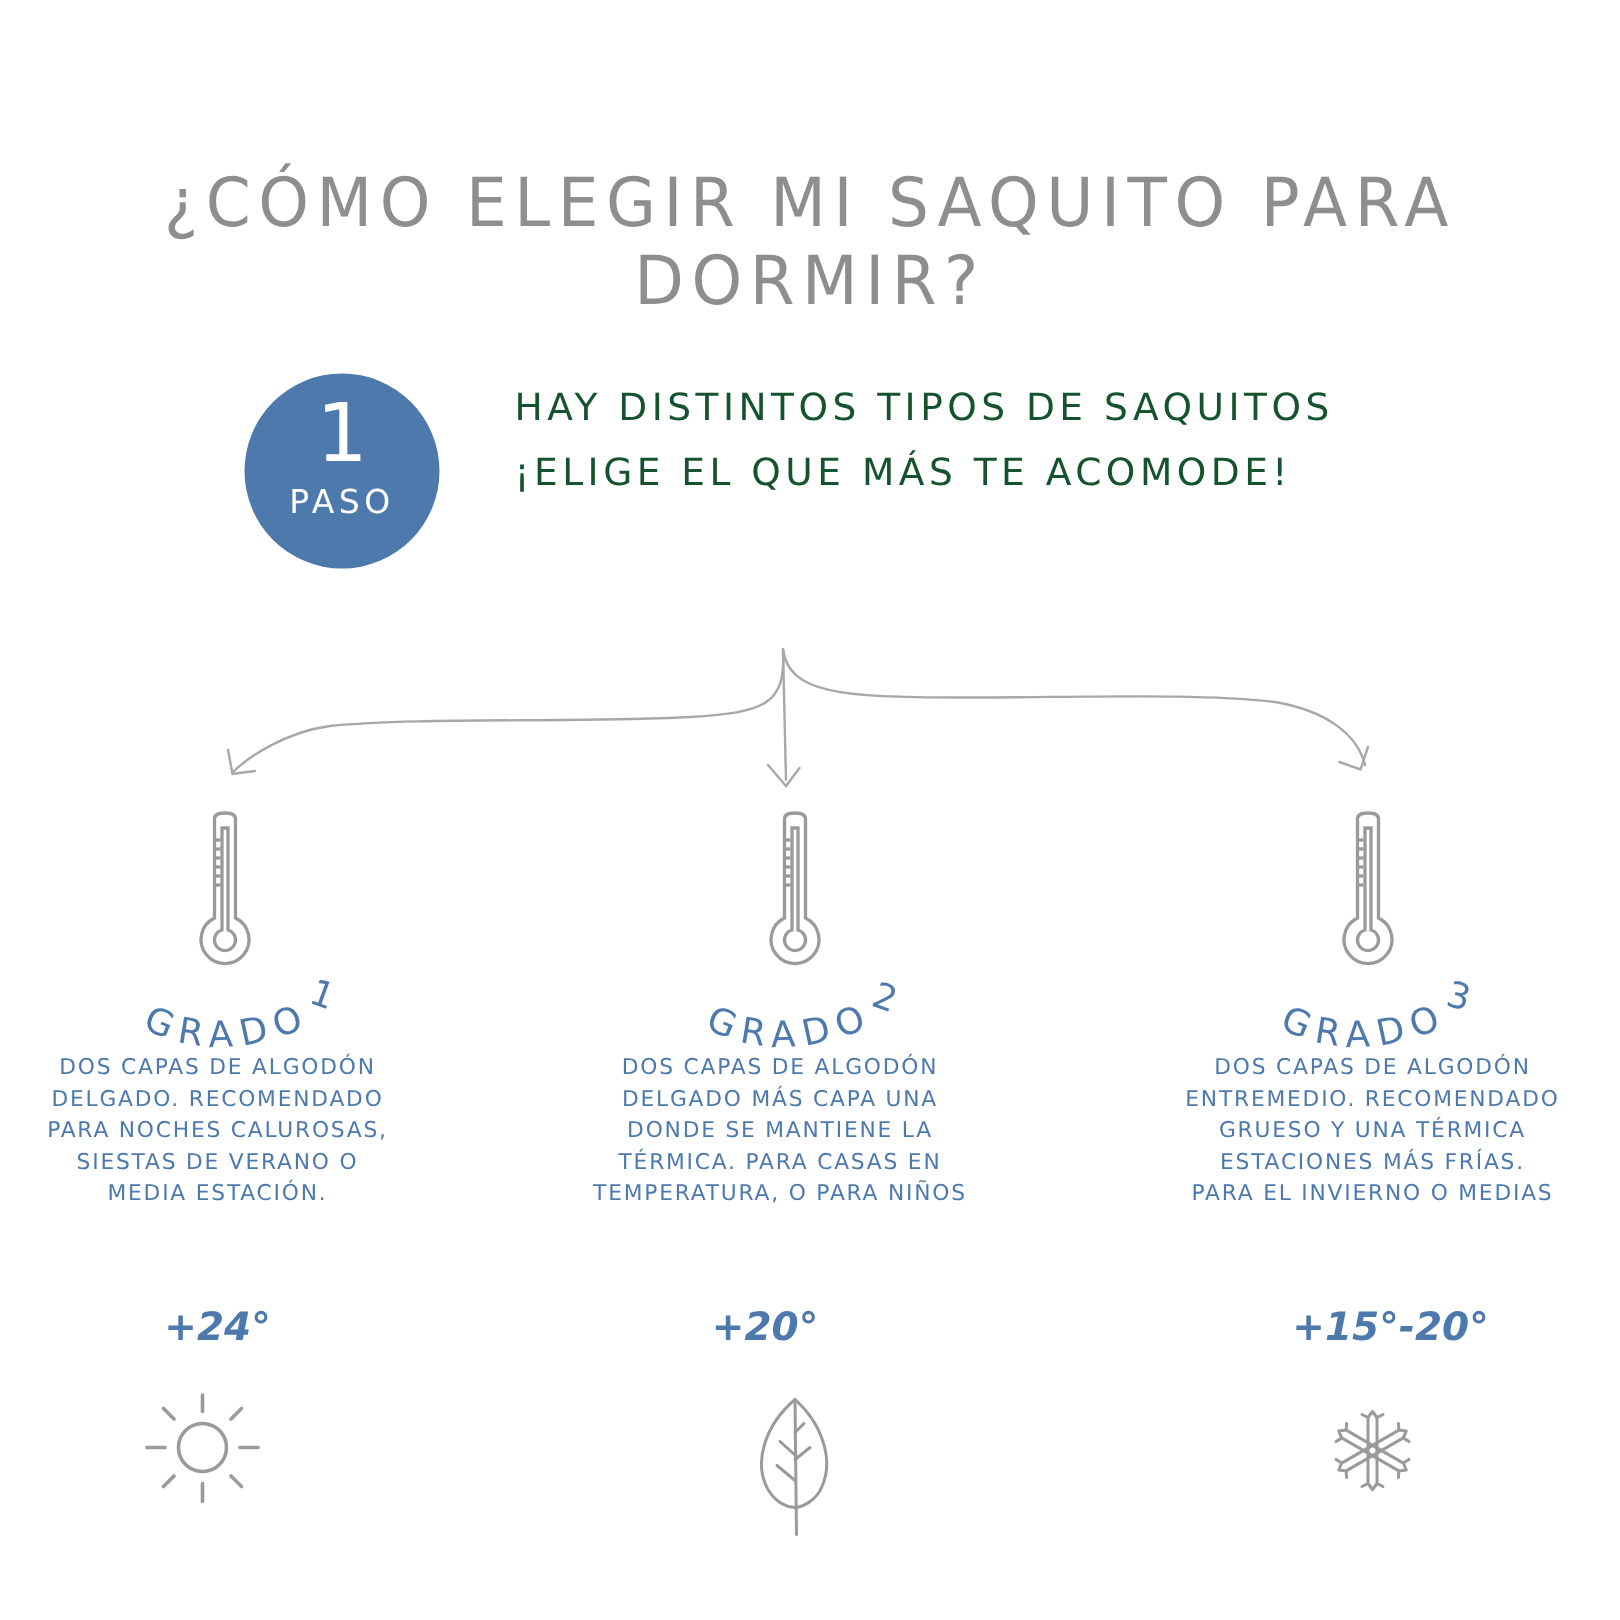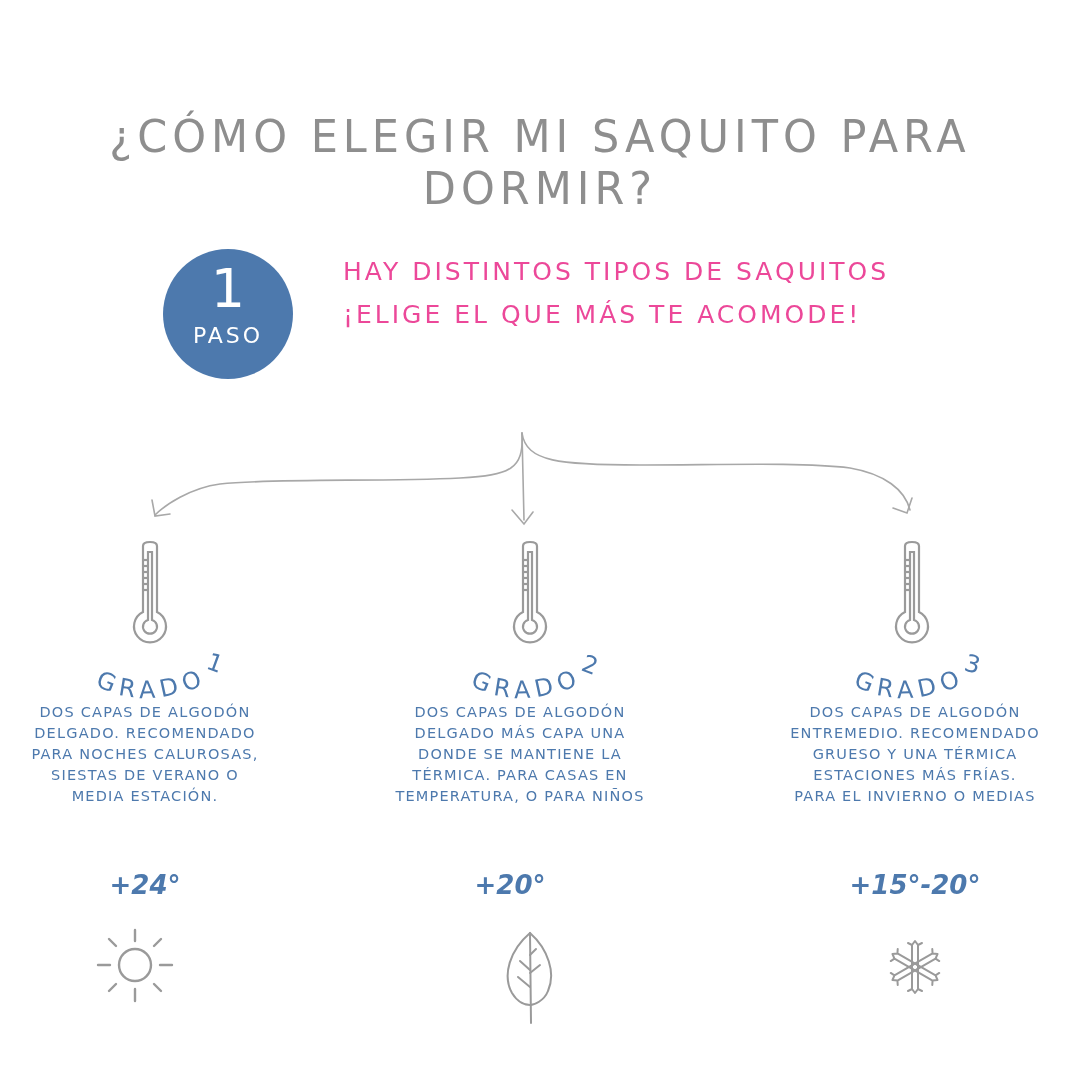--- a/index.html
+++ b/index.html
@@ -6,21 +6,21 @@
   body { width: 1080px; height: 1080px; position: relative; overflow: hidden;
          font-family: "DejaVu Sans", sans-serif; }
   .title { position: absolute; left: 0; top: 112px; width: 1080px; text-align: center;
            color: #8e8e8e; font-size: 43px; letter-spacing: 5px; font-weight: normal;
            font-family: "DejaVu Sans", sans-serif; text-transform: uppercase;
            transform: scaleY(1.05); }
   .step-circle { position: absolute; left: 163px; top: 249px; width: 130px; height: 130px;
                  border-radius: 50%; background: #4d79ad; color: #ffffff; text-align: center; }
   .step-num { position: absolute; left: 0; top: 10px; width: 130px; font-size: 54px; line-height: 60px; }
   .step-label { position: absolute; left: 0; top: 74px; width: 130px; font-size: 22px; letter-spacing: 3px; text-align: center; }
-  .intro { position: absolute; left: 343px; top: 250px; width: 620px; color: #ec4899;
+  .intro { position: absolute; left: 343px; top: 250px; width: 620px; color: #14532d;
            font-size: 25px; line-height: 43px; letter-spacing: 3px; text-transform: uppercase; }
   .intro div { white-space: nowrap; }
   .arrows { position: absolute; left: 0; top: 0; }
   .col { position: absolute; top: 540px; width: 300px; text-align: center; }
   .col .thermo { position: absolute; left: 130px; top: 0; width: 40px; height: 110px; }
   .grado { position: absolute; left: 0; top: 90px; width: 300px; height: 80px; }
   .desc { position: absolute; left: 0; top: 162px; width: 300px; color: #4d79ad;
           font-size: 14.5px; line-height: 21px; letter-spacing: 1.2px; text-transform: uppercase; }
   .desc div { white-space: nowrap; }
   .temp { position: absolute; left: 0; top: 330px; width: 300px; color: #4d79ad;
@@ -162,21 +162,21 @@
     </text>
     <text x="198" y="40" fill="#4d79ad" font-size="24" font-family="DejaVu Sans, sans-serif" transform="rotate(15 198 40)">3</text>
   </svg>
   <div class="desc" style="left:0px;">
     <div>Dos capas de algodón</div>
     <div>entremedio. Recomendado</div>
     <div>grueso y una térmica</div>
     <div>estaciones más frías.</div>
     <div>para el invierno o medias</div>
   </div>
-  <div class="temp" style="left:0px;">+15°-20°</div>
+  <div class="temp" style="left:12px;">+15°-20°</div>
   <svg class="season-icon" style="left:118px;top:395px;" width="64" height="64" viewBox="0 0 64 64">
     <g fill="none" stroke="#9a9a9a" stroke-width="2" stroke-linecap="round" stroke-linejoin="round">
       <g id="arm">
         <path d="M29 32 L29 10 L25 8 M29 10 L32 6 L35 10 L39 8 M35 10 L35 32"></path>
       </g>
       <g transform="rotate(60 32 32)">
           <path d="M29 32 L29 10 L25 8 M29 10 L32 6 L35 10 L39 8 M35 10 L35 32"></path>
         </g>
       <g transform="rotate(120 32 32)">
           <path d="M29 32 L29 10 L25 8 M29 10 L32 6 L35 10 L39 8 M35 10 L35 32"></path>

